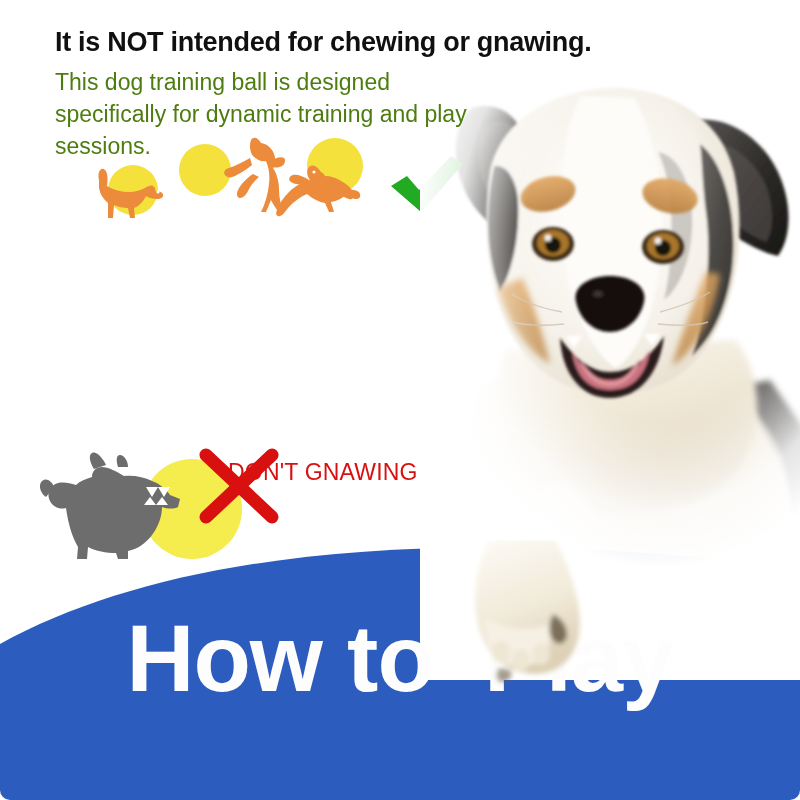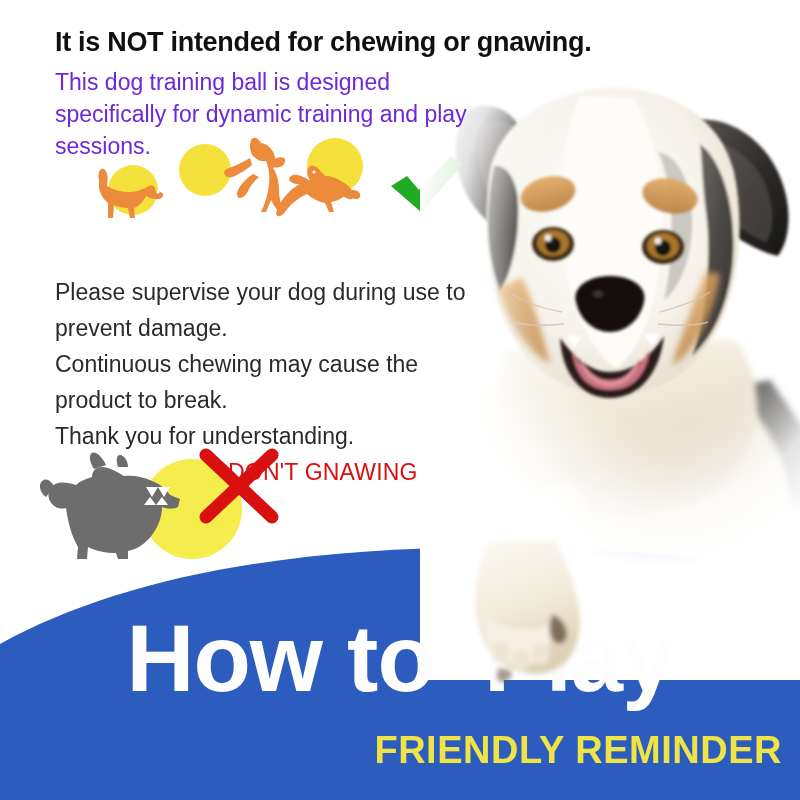--- a/index.html
+++ b/index.html
@@ -7,20 +7,21 @@
     padding: 0;
     background: #ffffff;
   }
   #page {
     position: relative;
     width: 800px;
     height: 800px;
     overflow: hidden;
     background: #ffffff;
     font-family: "Liberation Sans", sans-serif;
+    border-radius: 10px;
   }
 
   
   .photo-layer {
     position: absolute;
     left: 420px;
     top: 60px;
     width: 400px;
     height: 620px;
     overflow: hidden;
@@ -46,21 +47,21 @@
     letter-spacing: -0.3px;
     z-index: 7;
   }
   .subcopy {
     position: absolute;
     left: 55px;
     top: 66px;
     width: 430px;
     font-size: 23px;
     line-height: 32px;
-    color: #6d28d9;
+    color: #4d7c0f;
     z-index: 7;
   }
   .body-copy {
     position: absolute;
     left: 55px;
     top: 274px;
     width: 430px;
     font-size: 23px;
     line-height: 36px;
     color: #2b2a2a;
@@ -262,23 +263,20 @@
         <path d="M120 430 C104 470 96 520 102 560 C108 600 128 624 152 630 C176 636 196 620 200 594 C204 560 190 500 176 462 C164 430 142 414 120 430 Z" fill="url(#bodyFur)"></path>
       </g>
 
       <rect x="0" y="0" width="400" height="620" fill="none"></rect>
     </svg>
     <div class="photo-fade"></div>
   </div>
 
   <div class="heading">It is NOT intended for chewing or gnawing.</div>
   <div class="subcopy">This dog training ball is designed specifically for dynamic training and play sessions.</div>
-  <div class="body-copy" style="white-space:pre-line">Please supervise your dog during use to prevent damage.
-Continuous chewing may cause the product to break.
-Thank you for understanding.</div>
 
   <div class="icon-row">
     <svg width="400" height="100" viewBox="0 0 400 100">
 
       <circle cx="48" cy="62" r="25" fill="#f5e13c"></circle>
 
       <g fill="#ec8b3c">
         <path d="M14 52 C12 44 16 38 20 42 C23 45 23 52 22 58 C29 62 36 64 44 64
                  C50 64 56 62 60 60 C63 58 66 57 68 58 C70 59 71 61 70 63
                  C74 63 77 64 78 66 C79 69 76 71 72 71 C68 71 64 70 61 68
@@ -386,15 +384,14 @@
         <ellipse cx="46" cy="112" rx="9" ry="11" fill="#efe6d4"></ellipse>
         <ellipse cx="66" cy="120" rx="9" ry="11" fill="#efe6d4"></ellipse>
         <ellipse cx="86" cy="114" rx="9" ry="11" fill="#efe6d4"></ellipse>
         <path d="M98 74 C106 78 112 86 112 94 C112 102 106 106 100 102 C94 98 92 86 98 74 Z" fill="#5a4a34" opacity="0.75"></path>
         <path d="M44 128 C40 136 42 142 48 142 C54 142 58 136 56 130 Z" fill="#6b5a42" opacity="0.6"></path>
       </g>
     </svg>
   </div>
 
   <div class="banner-title">How to  Play</div>
-  <div class="banner-sub">FRIENDLY REMINDER</div>
 
 </div>
 
 </body></html>

